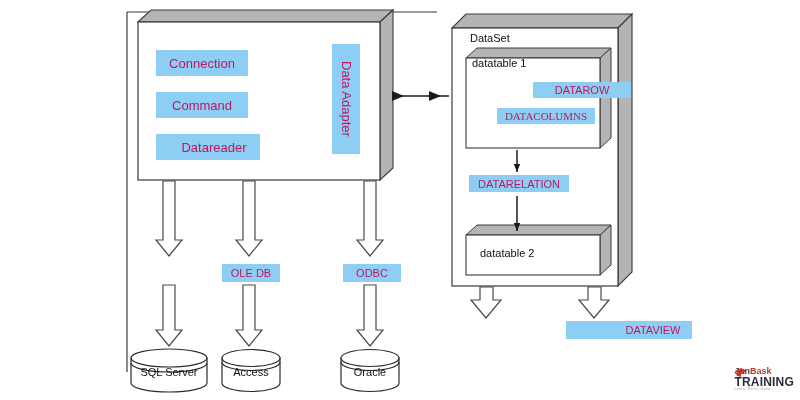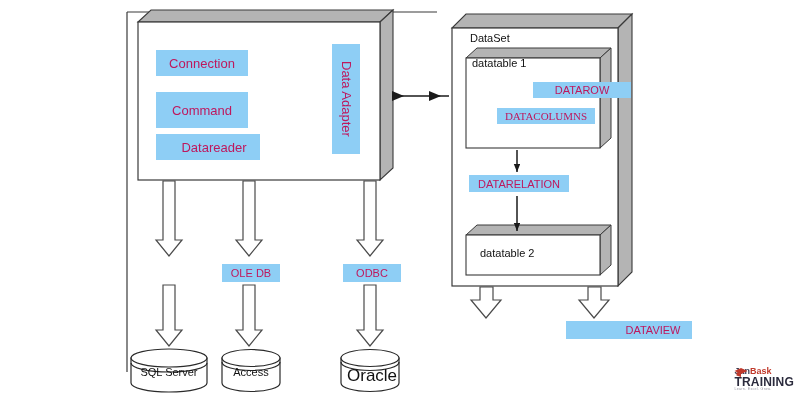--- a/index.html
+++ b/index.html
@@ -101,21 +101,21 @@
         <path d="M341,358 L341,383 A29,8.5 0 0 0 399,383 L399,358 z"></path>
         <ellipse cx="370" cy="358" rx="29" ry="8.5"></ellipse>
         <path d="M341,362 A29,8.5 0 0 0 399,362" fill="none"></path>
       </g>
     </g>
   </svg>
 
 
   <div class="lbl blue" style="left:156px;top:50px;width:92px;height:26px;font-size:13px;">Connection</div>
 
-  <div class="lbl blue" style="left:156px;top:92px;width:92px;height:36px;font-size:13px;">Command</div>
+  <div class="lbl blue" style="left:156px;top:92px;width:92px;height:26px;font-size:13px;">Command</div>
 
   <div class="lbl blue" style="left:156px;top:134px;width:92px;height:26px;font-size:13px;padding-left:12px;">Datareader</div>
 
   <div class="lbl blue vtext" style="left:332px;top:44px;width:28px;height:110px;font-size:13px;">Data Adapter</div>
 
   <div class="lbl small" style="left:470px;top:32px;font-size:11px;">DataSet</div>
 
   <div class="lbl small" style="left:472px;top:57px;font-size:11px;text-align:right;">datatable 1</div>
 
   <div class="lbl blue" style="left:497px;top:82px;width:98px;height:16px;font-size:11px;margin-left:36px;">DATAROW</div>
@@ -130,21 +130,21 @@
 
   <div class="lbl blue" style="left:343px;top:264px;width:58px;height:18px;font-size:11px;">ODBC</div>
 
 
   <div class="lbl blue" style="left:566px;top:321px;width:78px;height:18px;font-size:11px;padding-left:48px;">DATAVIEW</div>
 
   <div class="lbl" style="left:138px;top:366px;width:62px;text-align:center;font-size:11px;">SQL Server</div>
 
   <div class="lbl" style="left:228px;top:366px;width:46px;text-align:center;font-size:11px;">Access</div>
 
-  <div class="lbl" style="left:347px;top:366px;width:46px;text-align:center;font-size:17px;">Oracle</div>
+  <div class="lbl" style="left:347px;top:366px;width:46px;text-align:center;font-size:11px;">Oracle</div>
 
   <div class="logo">
     <svg class="cap" width="14" height="11" viewBox="0 0 14 11">
       <path d="M0.5,4 L7,1 L13.5,4 L7,7 z" fill="#c0392b"></path>
       <path d="M2.5,5.3 L2.5,8.6 L7,9.9 L7,6.6 z" fill="#c0392b"></path>
     </svg>
     <div class="l1">
       <span>Jan</span><em>Bask</em>
     </div>
     <div class="l2">TRAINING</div>

